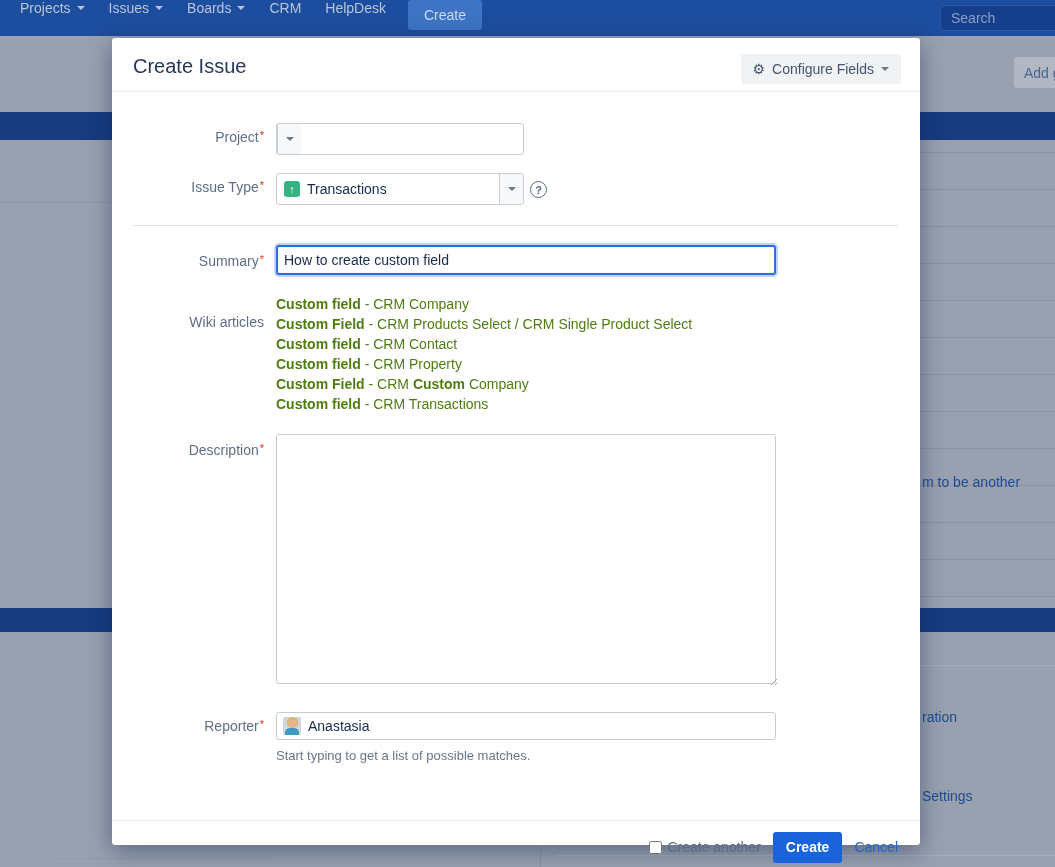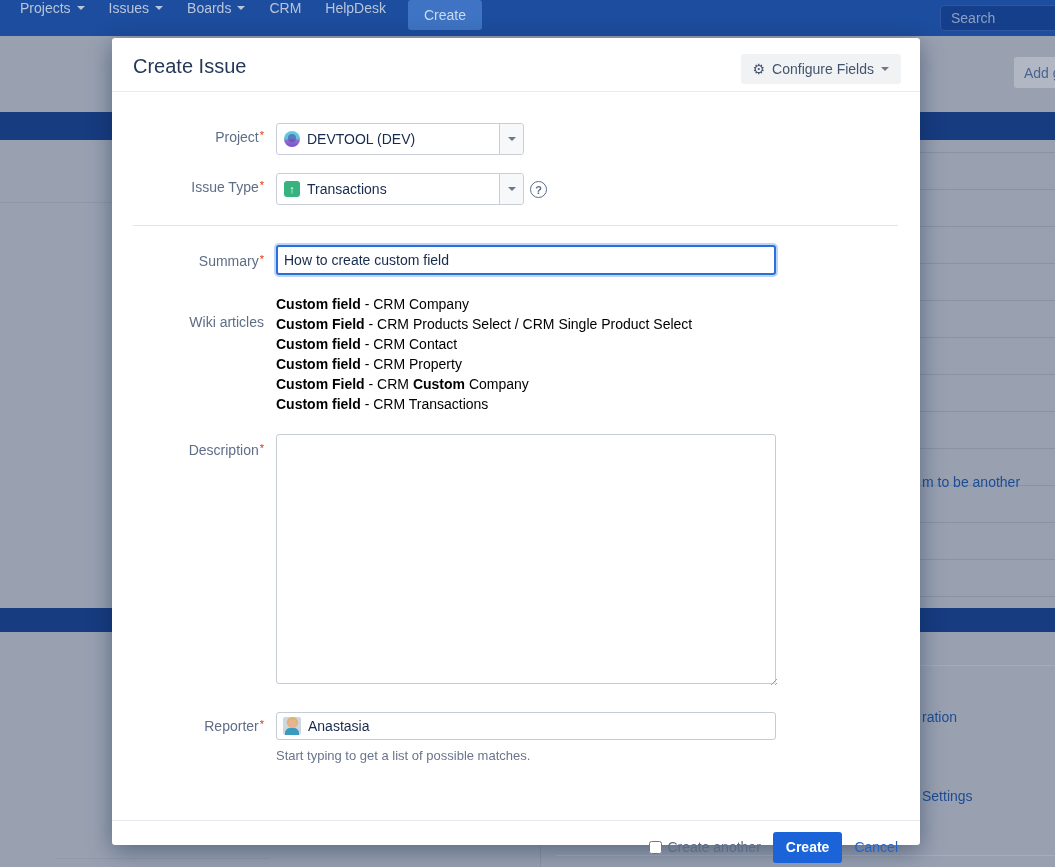--- a/index.html
+++ b/index.html
@@ -51,21 +51,21 @@
   .proj-icon { width:16px; height:16px; border-radius:50%; background:linear-gradient(180deg,#5fd0df 0%,#62c4de 45%,#8d6fd1 60%,#7b4fc7 100%); position:relative; flex:none; }
   .proj-icon::after { content:""; position:absolute; left:4px; top:3px; width:8px; height:8px; border-radius:50%; background:rgba(84,60,160,.55); }
   .imp-icon { width:16px; height:16px; border-radius:3px; background:#36b37e; color:#fff; font-size:11px; font-weight:bold; display:flex; align-items:center; justify-content:center; flex:none; }
   .help-icon { position:absolute; left:418px; width:17px; height:17px; border:1.5px solid #5c6b85; border-radius:50%; color:#5c6b85; font-size:11px; font-weight:bold; display:flex; align-items:center; justify-content:center; }
 
   #body-divider { position:absolute; left:21px; top:187px; width:765px; height:1px; background:#e1e4e9; }
 
   #summary-input { position:absolute; left:164px; top:207px; width:500px; height:30px; border:2px solid #2b6fd8; border-radius:3px; box-shadow:0 0 0 2px rgba(108,160,249,.45); font-size:14px; color:#172b4d; padding:0 6px; font-family:"Liberation Sans",sans-serif; }
 
   #wiki-links { position:absolute; left:164px; top:256px; }
-  .wiki-link { display:block; font-size:14px; line-height:20px; color:#000000; text-decoration:none; white-space:nowrap; }
+  .wiki-link { display:block; font-size:14px; line-height:20px; color:#4d7c0f; text-decoration:none; white-space:nowrap; }
   .wiki-link b { font-weight:700; }
 
   #description-textarea { position:absolute; left:164px; top:396px; width:500px; height:250px; border:1px solid #c6ccd4; border-radius:3px; resize:none; font-family:"Liberation Sans",sans-serif; font-size:14px; color:#172b4d; padding:6px; }
   #desc-resize { position:absolute; left:656px; top:638px; width:9px; height:9px;
     background:repeating-linear-gradient(135deg, transparent 0 2px, #9aa2af 2px 3px); clip-path:polygon(100% 0,100% 100%,0 100%); }
 
   #reporter-input { position:absolute; left:164px; top:674px; width:500px; height:28px; border:1px solid #c6ccd4; border-radius:3px; background:#fff; display:flex; align-items:center; gap:7px; padding-left:6px; font-size:14px; color:#172b4d; cursor:text; }
   .avatar { width:18px; height:18px; border-radius:2px; background:#cdd8de; position:relative; overflow:hidden; flex:none; }
   .avatar::before { content:""; position:absolute; left:5px; top:2px; width:9px; height:9px; border-radius:50%; background:#e8b48e; box-shadow:0 -1px 0 1px #d9b36a; }
   .avatar::after { content:""; position:absolute; left:2px; top:11px; width:14px; height:8px; border-radius:5px 5px 0 0; background:#3a9bbf; }
@@ -130,24 +130,20 @@
       <span class="gear">⚙</span>
       <span>Configure Fields</span>
       <span class="small-caret"></span>
     </button>
   </header>
 
   <label class="field-label" style="top:91px;">
     <span>Project</span><span class="req">*</span>
   </label>
   <div class="select-ctl" style="top:85px;">
-    <div class="select-text">
-      <span class="proj-icon"></span>
-      <span>DEVTOOL (DEV)</span>
-    </div>
     <div class="select-drop">
       <span class="small-caret"></span>
     </div>
   </div>
 
   <label class="field-label" style="top:141px;">
     <span>Issue Type</span><span class="req">*</span>
   </label>
   <div class="select-ctl" style="top:135px;">
     <div class="select-text">

